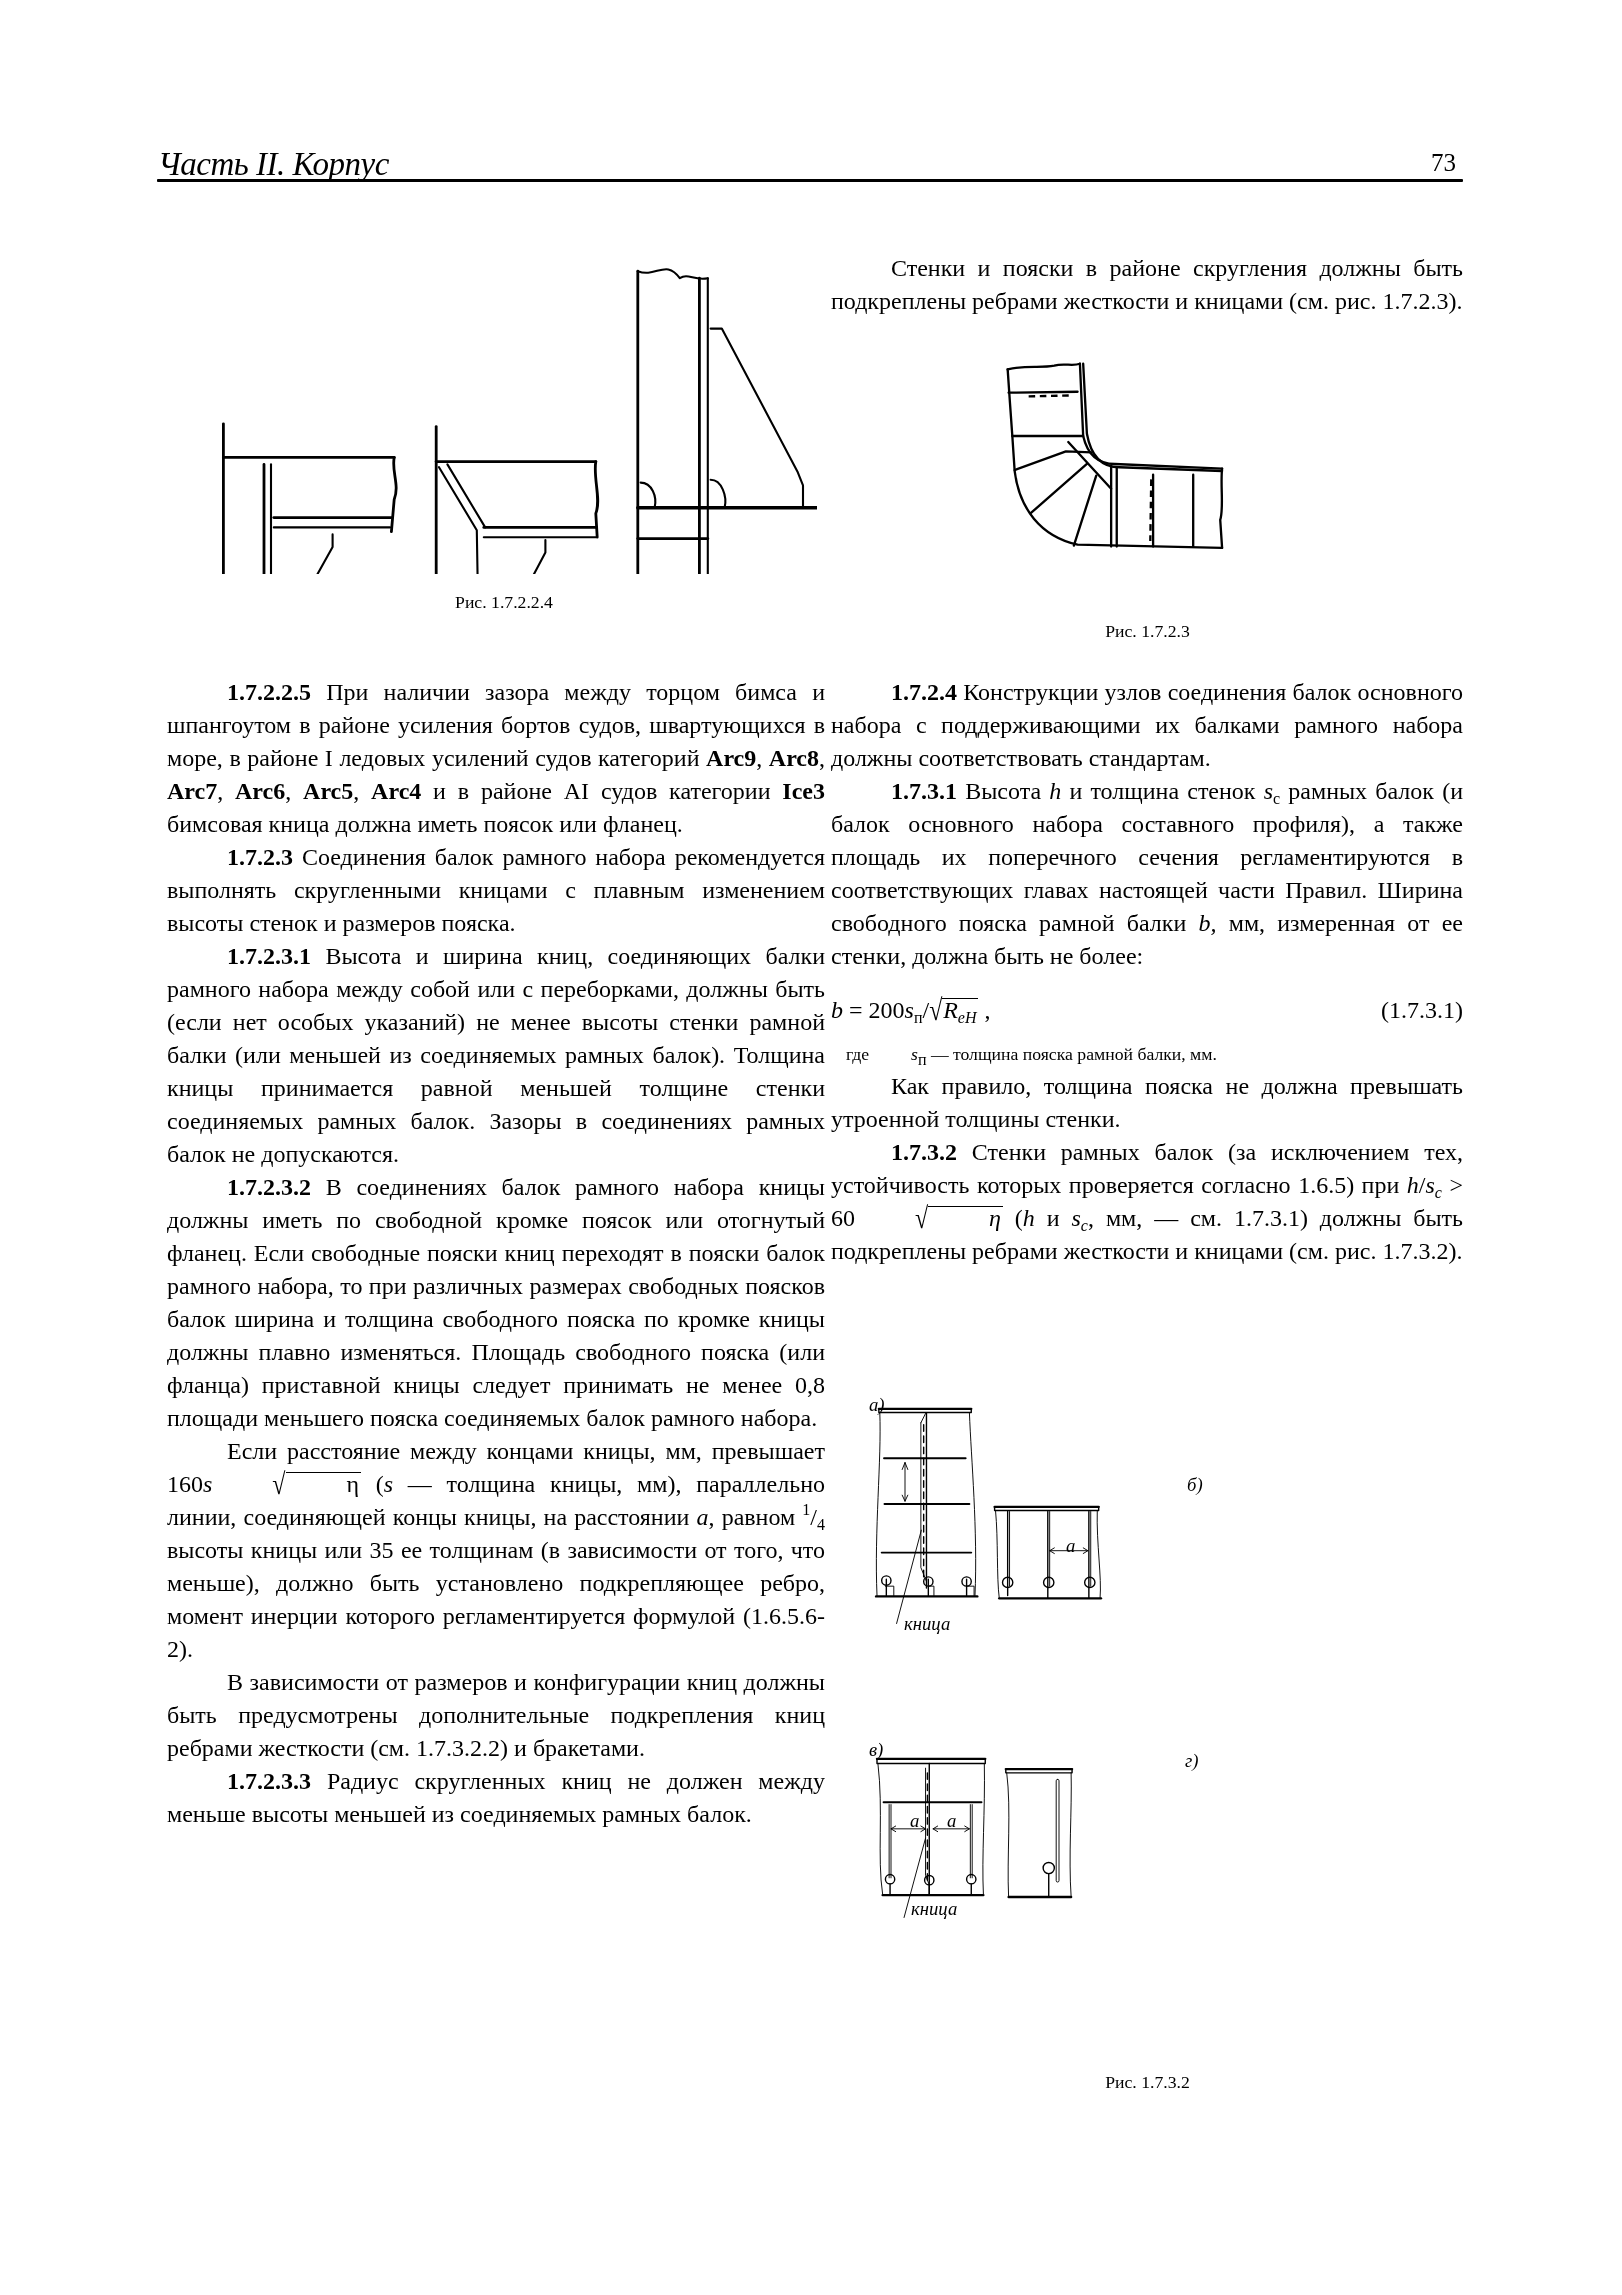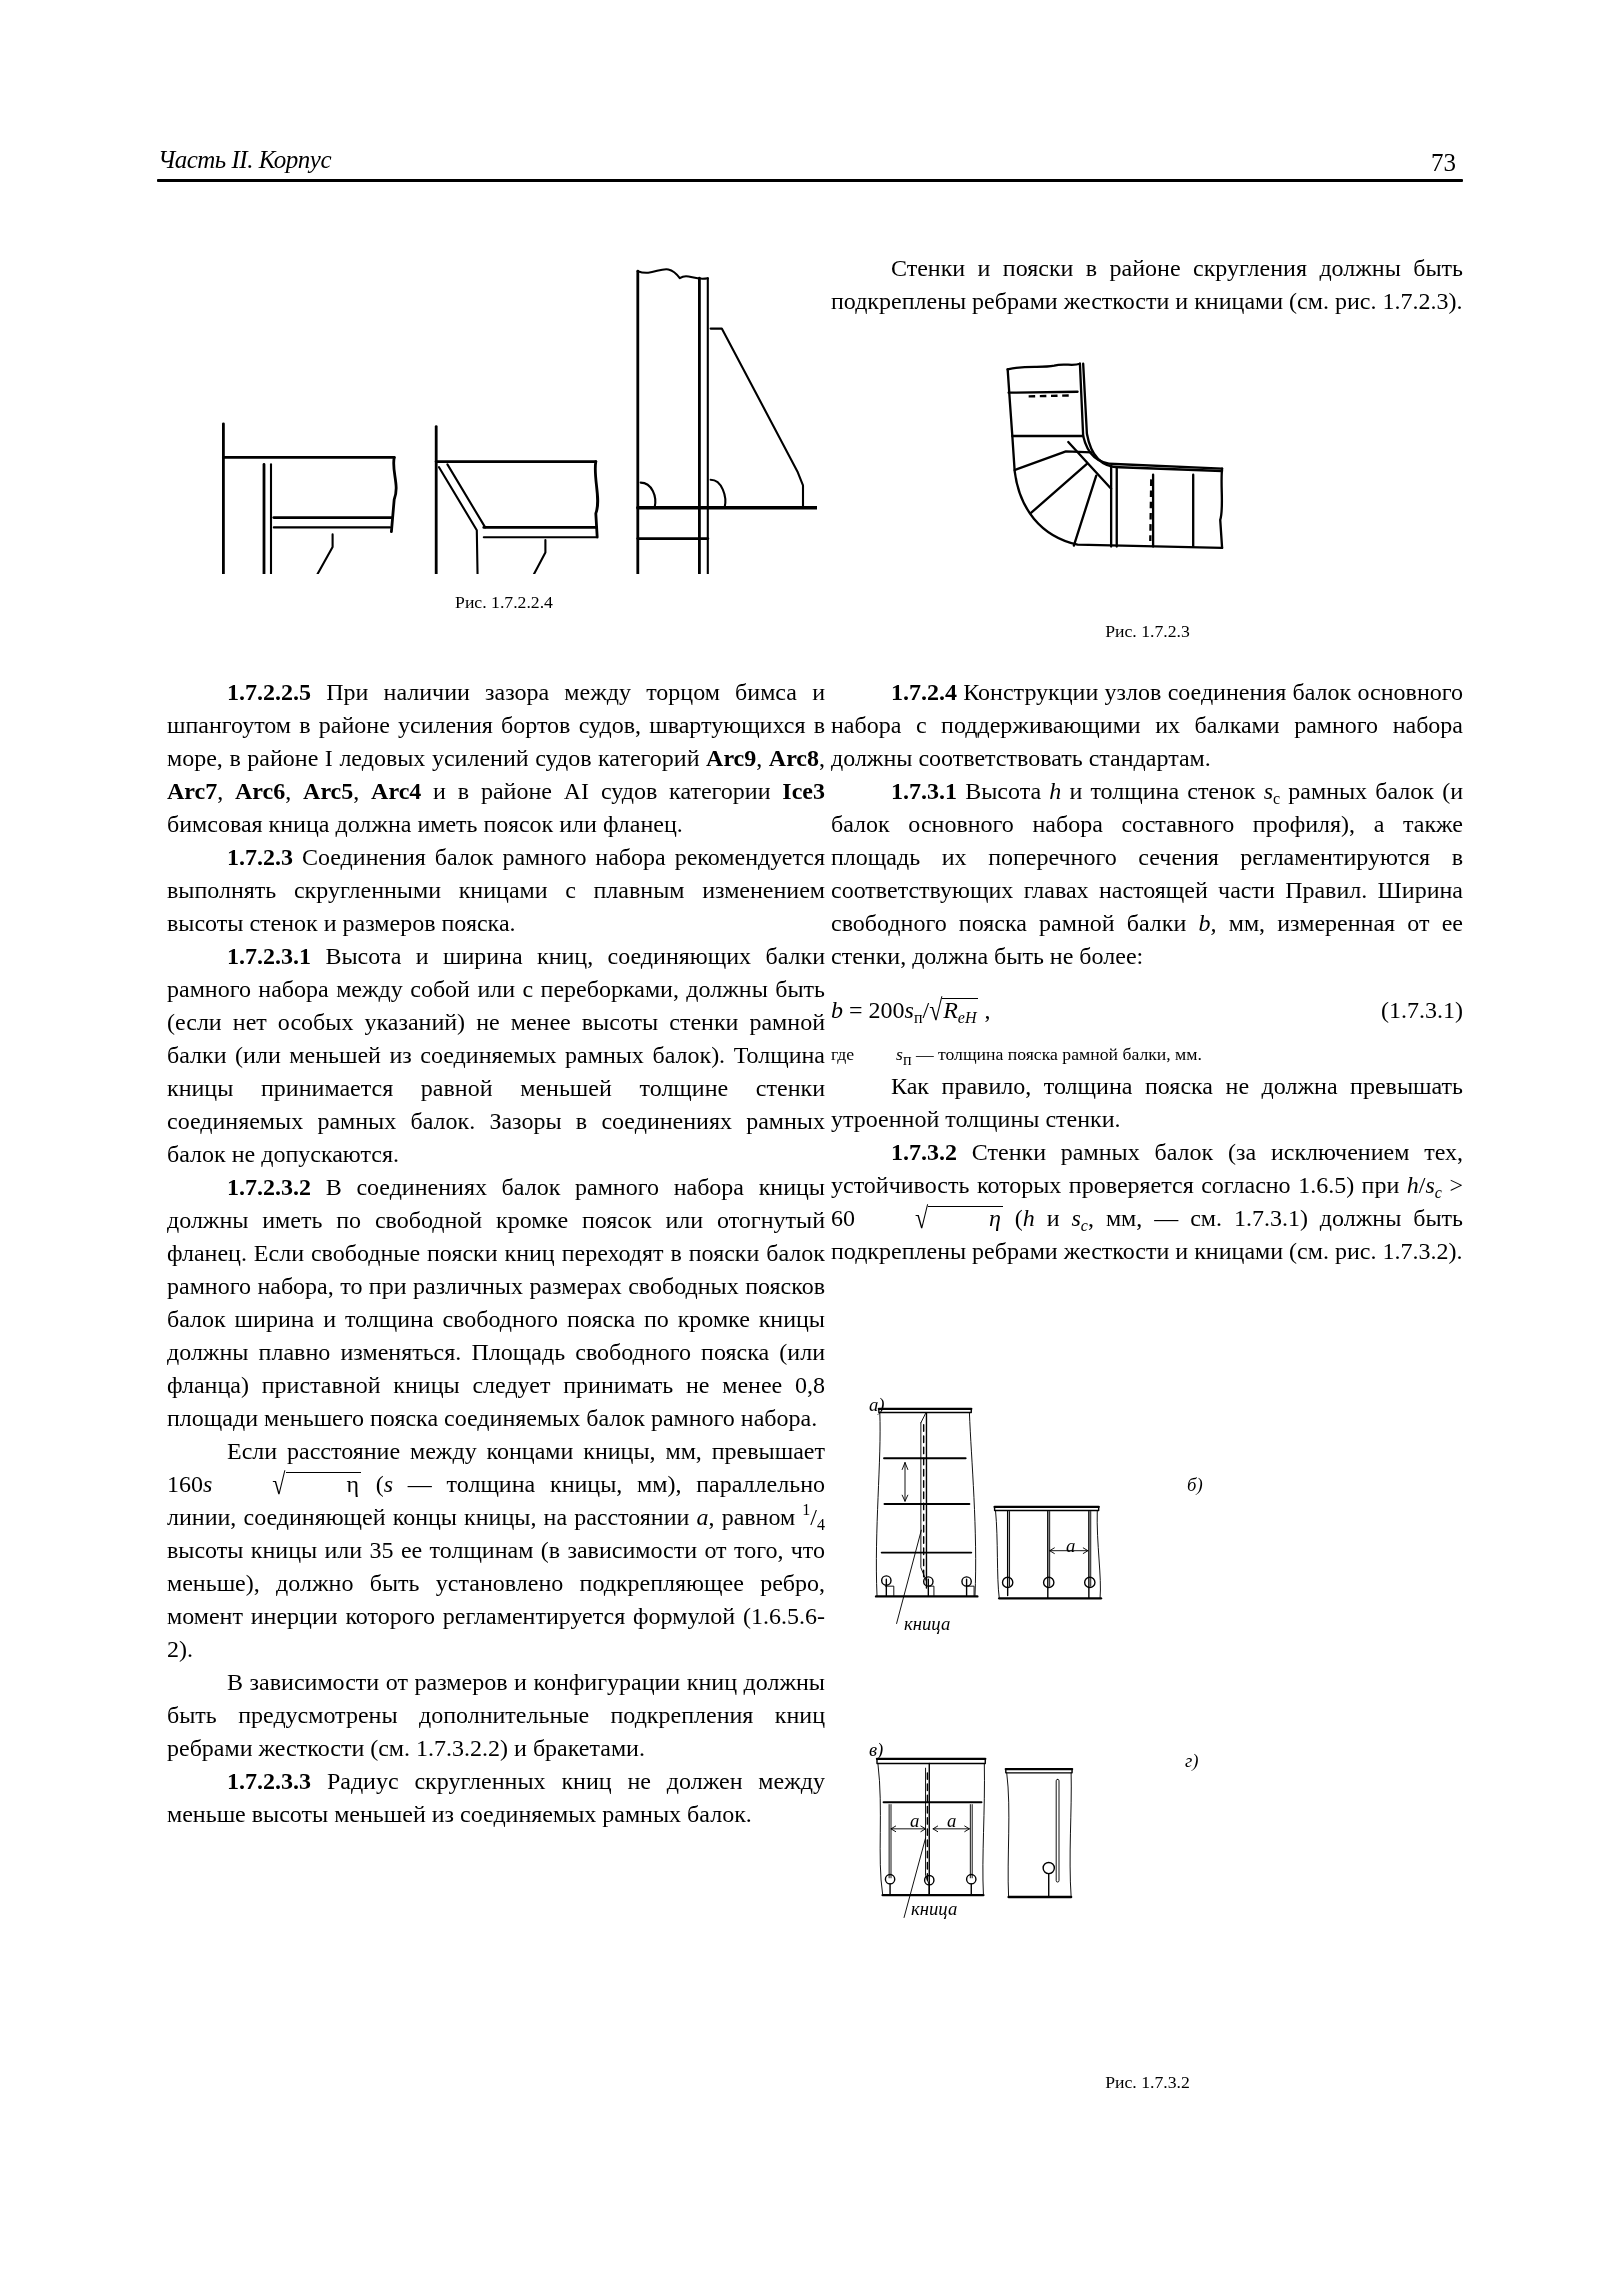--- a/index.html
+++ b/index.html
@@ -1,38 +1,38 @@
 <!DOCTYPE html>
 <html style="font-size:7.5px"><head>
 <meta charset="utf-8">
 <style>
   html, body { margin: 0; padding: 0; background: #ffffff; }
   body { width: 1622px; height: 2295px; position: relative; overflow: hidden;
          font-family: "Liberation Serif", "DejaVu Serif", serif; color: #000; }
   .abs { position: absolute; }
-  .hdr-title { left: 158px; top: 146px; font-size: 25px; font-style: italic; letter-spacing: -0.5px; }
+  .hdr-title { left: 158px; top: 146px; font-size: 33px; font-style: italic; letter-spacing: -0.5px; }
   .hdr-page { left: 1431px; top: 149px; font-size: 25px; text-align: center; }
   .hdr-rule { left: 157px; top: 179px; width: 1306px; height: 3.3px; background: #000; border-radius: 0.9px; }
 
   .col { position: absolute; font-size: 24px; line-height: 33px; text-align: justify; }
   .col p { margin: 0; text-indent: 60px; }
   .col .b { font-weight: bold; }
   .col i { font-style: italic; }
   .col sub { font-size: 16px; line-height: 0; vertical-align: -4.7px; }
   .col sup { font-size: 16px; line-height: 0; vertical-align: 10.3px; }
   .sqrt { display: inline-block; border-top: 1.4px solid #000; padding: 0 1.9px 0 0.9px; line-height: 22.4px; margin-left: 0px; }
   .rad { display: inline-block; transform: scaleY(1.25); }
 
   .left-col { left: 167px; top: 676px; width: 658px; }
   .right-top { left: 831px; top: 252px; width: 632px; }
   .right-mid { left: 831px; top: 676px; width: 632px; }
 
   .caption { position: absolute; font-size: 17.7px; text-align: center; }
   .formula-row { display: flex; justify-content: space-between; margin-top: 20.5px; margin-bottom: 15px; font-size: 24px; }
-  .where-row { font-size: 17.7px; line-height: 24px; margin-bottom: 4.7px; }
+  .where-row { font-size: 17.7px; line-height: 24px; margin-bottom: 4.7px; margin-left: 15px; }
   .where-row .lbl { display: inline-block; width: 65px; }
 
   svg .ln { stroke: #000; fill: none; stroke-linecap: round; stroke-linejoin: round; }
   .fig-label { position: absolute; font-style: italic; font-size: 18.7px; }
 </style>
 </head>
 <body>
 
 <div class="abs hdr-title">Часть II. Корпус</div>
 <div class="abs hdr-page">73</div>

